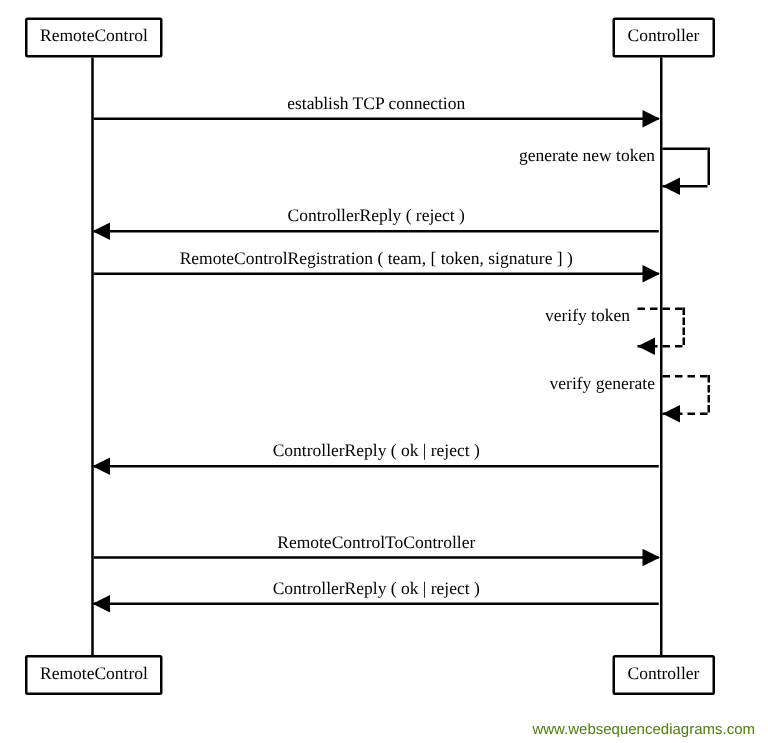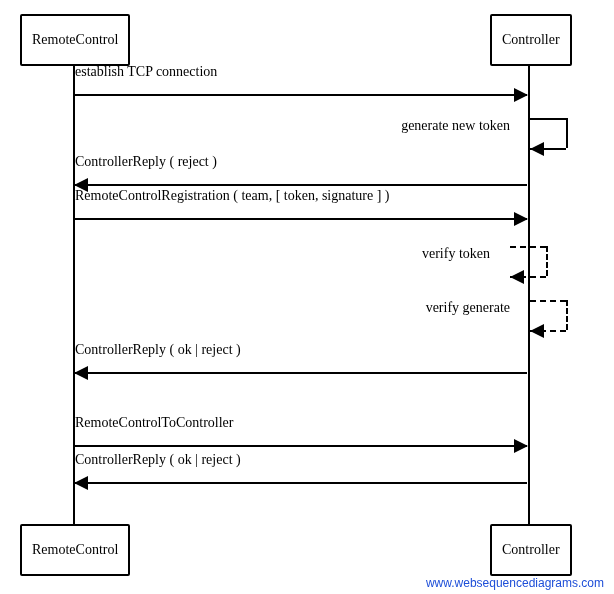--- a/index.html
+++ b/index.html
@@ -1,35 +1,35 @@
 <!DOCTYPE html>
 <html><head>
 <meta charset="utf-8">
 <style>
   html,body{margin:0;padding:0;background:#fff;font-family:'Comic Sans MS','Segoe Script',cursive;font-size:14px;color:#000}
   .stage{position:relative;width:614px;height:594px}
-  .box{position:absolute;background:#fff;border:2px solid #000;border-radius:2px;padding:16px 10px;text-align:center}
+  .box{position:absolute;background:#fff;border:2px solid #000;border-radius:2px;padding:6px 10px;text-align:center}
   .lifeline{position:absolute;width:2px;background:#000}
   .msg{position:absolute;height:2px;background:#000}
-  .msg .lbl{position:absolute;left:0;right:0;bottom:16px;text-align:left;white-space:nowrap}
+  .msg .lbl{position:absolute;left:0;right:0;bottom:4px;text-align:center;white-space:nowrap}
   .ah-r{position:absolute;right:-1px;top:-6px;width:0;height:0;border-top:7px solid transparent;border-bottom:7px solid transparent;border-left:14px solid #000}
   .ah-l{position:absolute;left:-1px;top:-6px;width:0;height:0;border-top:7px solid transparent;border-bottom:7px solid transparent;border-right:14px solid #000}
   .self{position:absolute}
   .self .t{position:absolute;left:0;top:0;height:2px;background:#000}
   .self .r{position:absolute;top:0;width:0}
   .self .b{position:absolute;left:0;height:2px;background:#000}
   .self .ah{position:absolute;left:0;width:0;height:0;border-top:7px solid transparent;border-bottom:7px solid transparent;border-right:14px solid #000}
   .self.dash .t,.self.dash .b{background:none;border-top:2px dashed #000;height:0}
   .self.dash .r{border-right:2px dashed #000}
   .self:not(.dash) .r{border-right:2px solid #000}
-  .self .lbl{position:absolute;right:100%;top:0;white-space:nowrap;padding-right:20px}
+  .self .lbl{position:absolute;right:100%;top:0;white-space:nowrap;padding-right:6px}
   .loopbox{position:absolute;border:2px solid #000;border-radius:3px}
   .looptag{position:absolute;left:-2px;top:-2px;border:2px solid #000;background:#fff;padding:2px 8px;font-size:13px;
     clip-path:polygon(0 0,100% 0,100% 60%,80% 100%,0 100%)}
-  .wm{position:absolute;right:10px;bottom:4px;font-family:Arial,sans-serif;font-size:12px;color:#1d4ed8}
+  .wm{position:absolute;right:10px;bottom:4px;font-family:Arial,sans-serif;font-size:12px;color:#4d7c0f}
 </style>
 </head>
 <body>
 
 <div class="stage">
 
   <div class="lifeline" style="left:73px;top:46px;height:478px"></div>
   <div class="lifeline" style="left:528px;top:46px;height:478px"></div>
 
   <div class="box" style="left:20px;top:14px"><span>RemoteControl</span></div>

